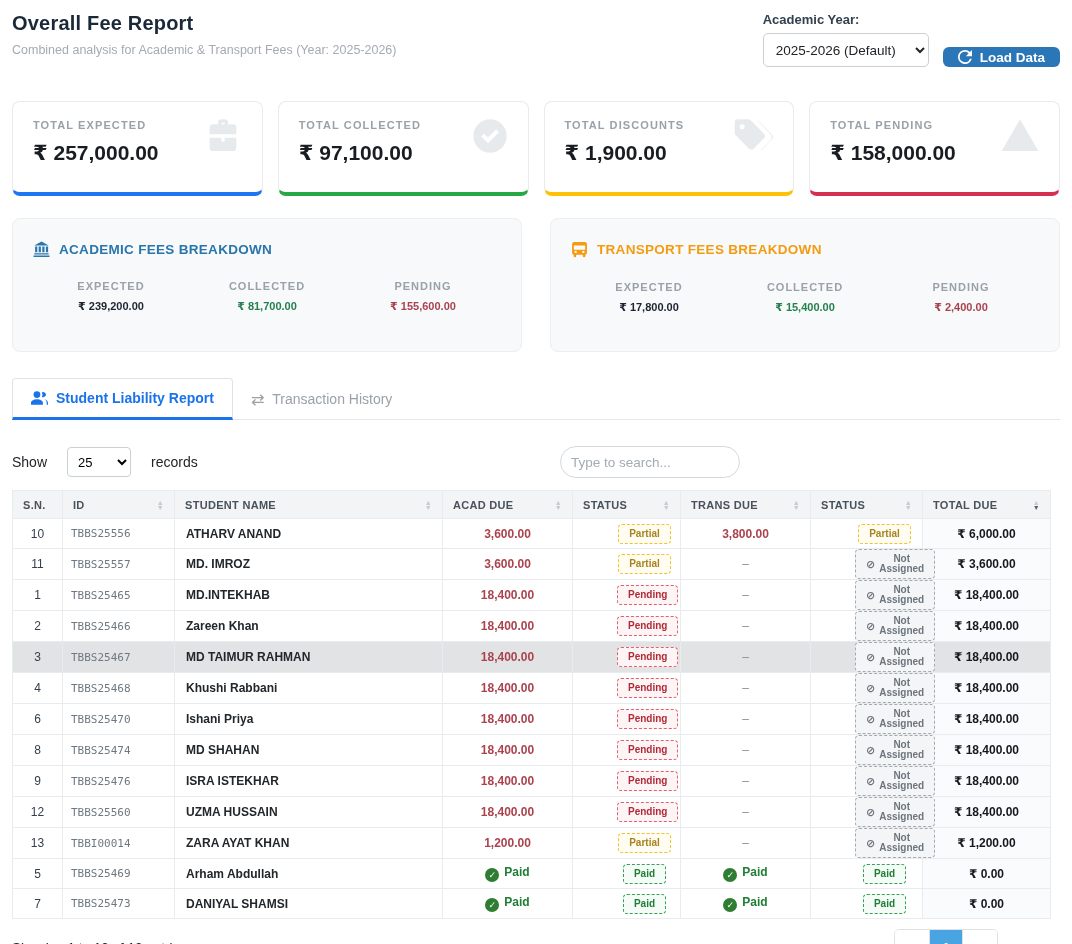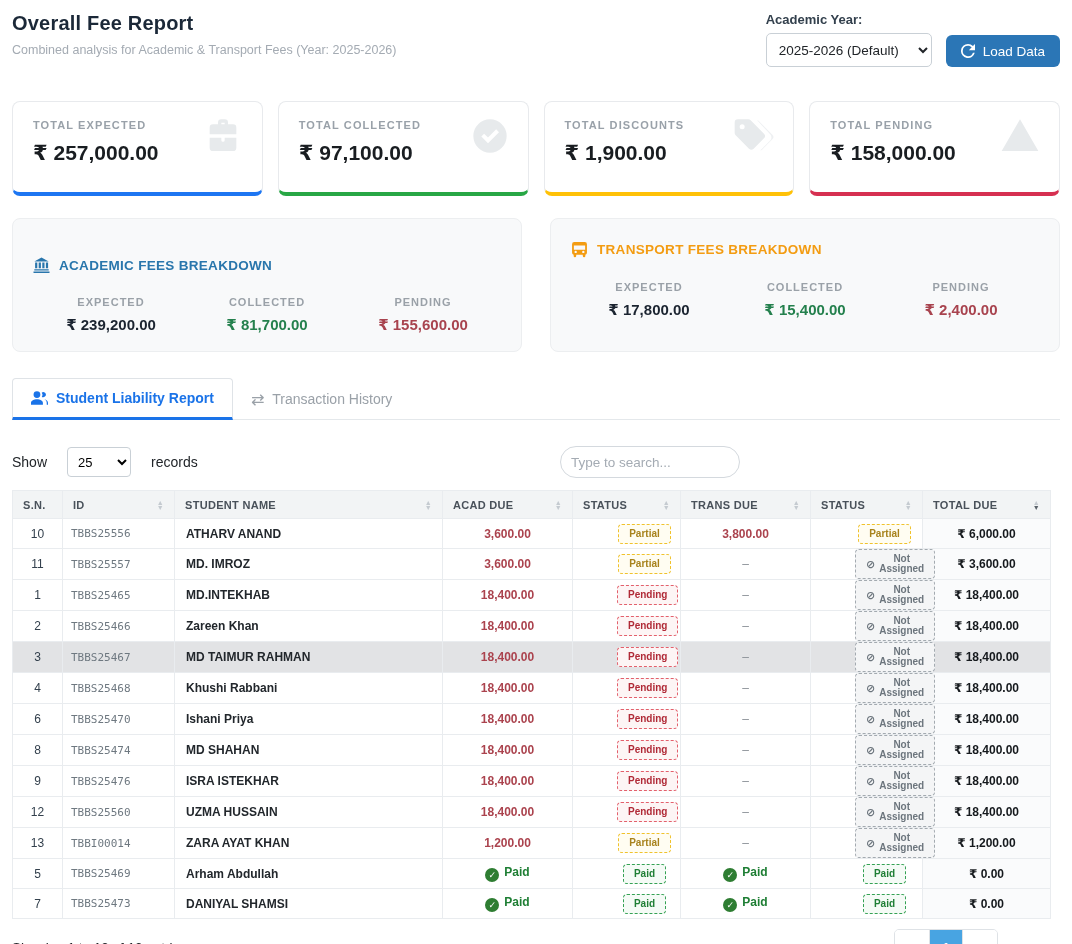--- a/index.html
+++ b/index.html
@@ -16,22 +16,22 @@
   .hdr-title { font-size:20px; font-weight:bold; color:#1b2838; letter-spacing:.2px; }
   .hdr-sub { font-size:12.5px; color:#a4abb3; margin-top:8px; }
   .hdr-right { display:flex; align-items:flex-end; gap:14px; }
   .ay-label { font-size:13px; font-weight:bold; color:#33404d; margin-bottom:6px; }
   .ay-select {
     width:166px; height:34px; border:1px solid #c9d0d6; border-radius:5px;
     font-size:13.5px; color:#212529; padding:0 8px; background:#fff;
     font-family:"Liberation Sans","DejaVu Sans",sans-serif;
   }
   .load-btn {
-    height:32px; border:none; border-radius:6px; background:#2b76b6; color:#fff;
-    font-size:13.5px; font-weight:normal; padding:1px 15px; display:flex; align-items:center; gap:8px;
+    height:20px; border:none; border-radius:6px; background:#2b76b6; color:#fff;
+    font-size:13.5px; font-weight:bold; padding:1px 15px; display:flex; align-items:center; gap:8px;
     cursor:pointer; font-family:"Liberation Sans","DejaVu Sans",sans-serif;
   }
 
   
   .stats { display:flex; gap:15px; margin-top:34px; }
   .stat-card {
     flex:1; background:#fff; border:1px solid #e8eaed; border-bottom:4px solid #ccc;
     border-radius:8px; padding:17px 20px 20px; position:relative; height:95px;
   }
   .stat-label { font-size:11px; font-weight:bold; letter-spacing:1.1px; color:#99a1a9; }
@@ -41,21 +41,21 @@
   
   .breakdowns { display:flex; gap:28px; margin-top:22px; }
   .bd-card {
     flex:1; background:#f8f9fa; border:1px solid #eceef0; border-radius:8px;
     padding:22px 20px 24px; height:134px;
   }
   .bd-head { display:flex; align-items:center; gap:9px; font-size:13.5px; font-weight:bold; letter-spacing:.3px; }
   .bd-cols { display:flex; margin-top:23px; }
   .bd-col { flex:1; text-align:center; }
   .bd-col-label { font-size:11px; letter-spacing:1px; color:#9aa1a8; font-weight:bold; }
-  .bd-col-value { font-size:15px; font-weight:bold; margin-top:8px; color:#1b2430; }
+  .bd-col-value { font-size:11px; font-weight:bold; margin-top:8px; color:#1b2430; }
   .bd-col-value.green { color:#24804d; }
   .bd-col-value.red { color:#a8434e; }
 
   
   .tabs { display:flex; margin-top:26px; border-bottom:1px solid #e4e8eb; }
   .tab {
     display:flex; align-items:center; gap:8px; padding:11px 18px; font-size:14px;
     cursor:pointer; margin-bottom:-1px;
   }
   .tab.active {
@@ -186,21 +186,21 @@
       <div class="stat-label">TOTAL PENDING</div>
       <div class="stat-value">₹ 158,000.00</div>
       <svg class="stat-ico" width="42" height="40" viewBox="0 0 24 24">
           <path class="ico-g" d="M12 2 23 21H1L12 2zm-1.1 7h2.2l-.3 6h-1.6l-.3-6zm1.1 7.4a1.3 1.3 0 1 1 0 2.6 1.3 1.3 0 0 1 0-2.6z"></path>
         </svg>
     </div>
   </div>
 
   <div class="breakdowns">
     <div class="bd-card">
-      <div class="bd-head bd-head-0" style="color: rgb(41, 118, 172); margin-top: 16px;">
+      <div class="bd-head bd-head-0" style="color: rgb(41, 118, 172);">
         <svg width="17" height="16" viewBox="0 0 16 16">
             <path fill="#2976ac" d="M8 0.5 15.2 4.6H0.8L8 0.5zM1.6 5.6h2.2v5.6H1.6V5.6zm3.6 0h2.2v5.6H5.2V5.6zm3.6 0H11v5.6H8.8V5.6zm3.6 0h2.2v5.6h-2.2V5.6zM.8 12.2h14.4v1.3H.8v-1.3zM0 14.5h16V16H0v-1.5z"></path>
           </svg>
         <span>ACADEMIC FEES BREAKDOWN</span>
       </div>
       <div class="bd-cols">
         <div class="bd-col">
           <div class="bd-col-label">EXPECTED</div>
           <div class="bd-col-value">₹ 239,200.00</div>
         </div>

